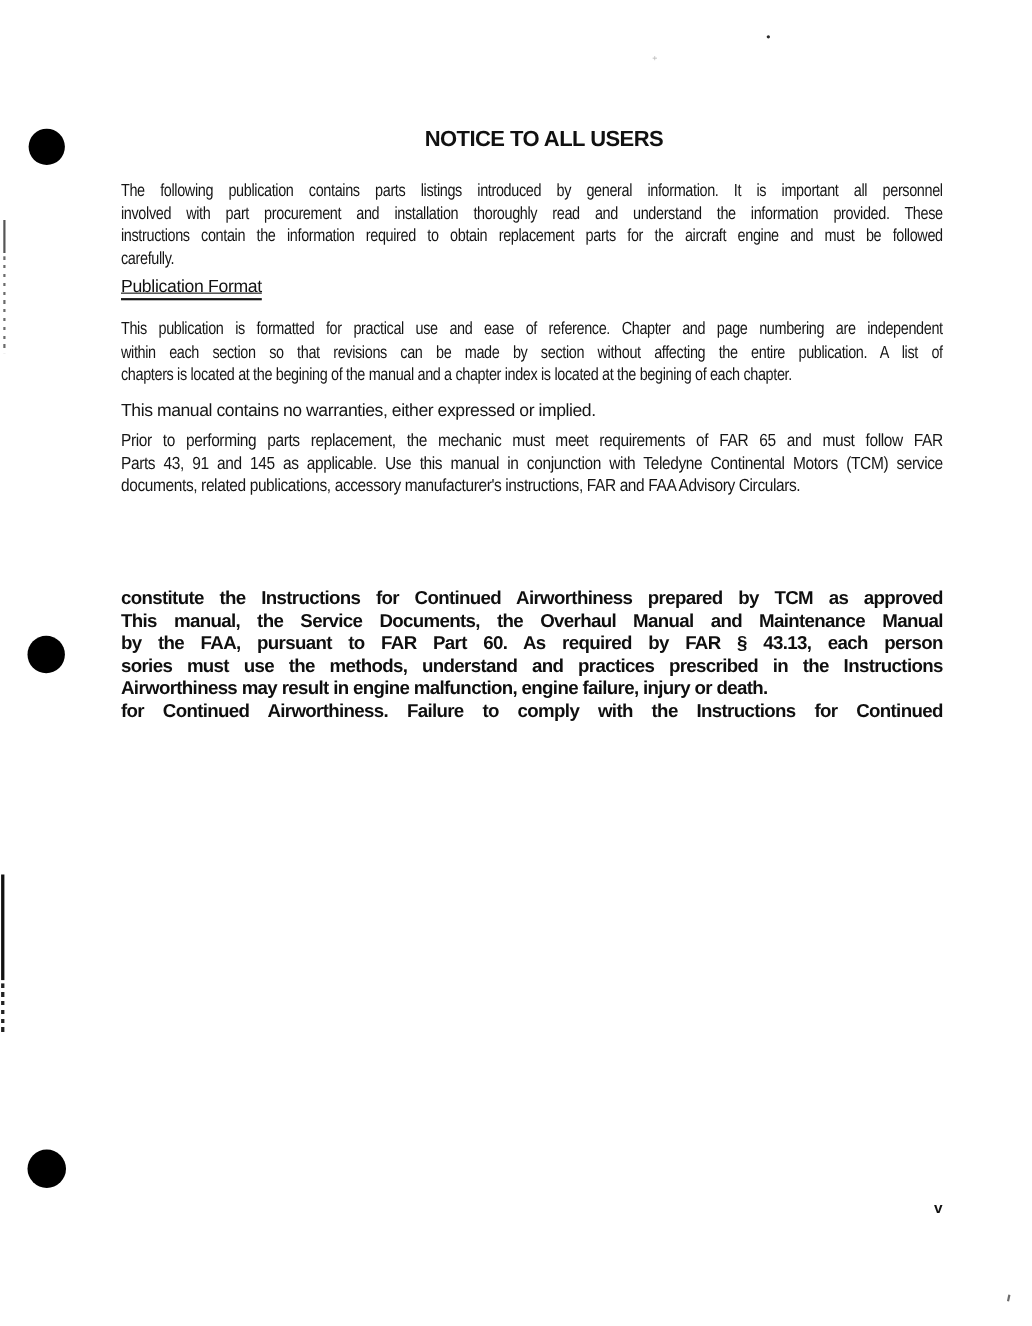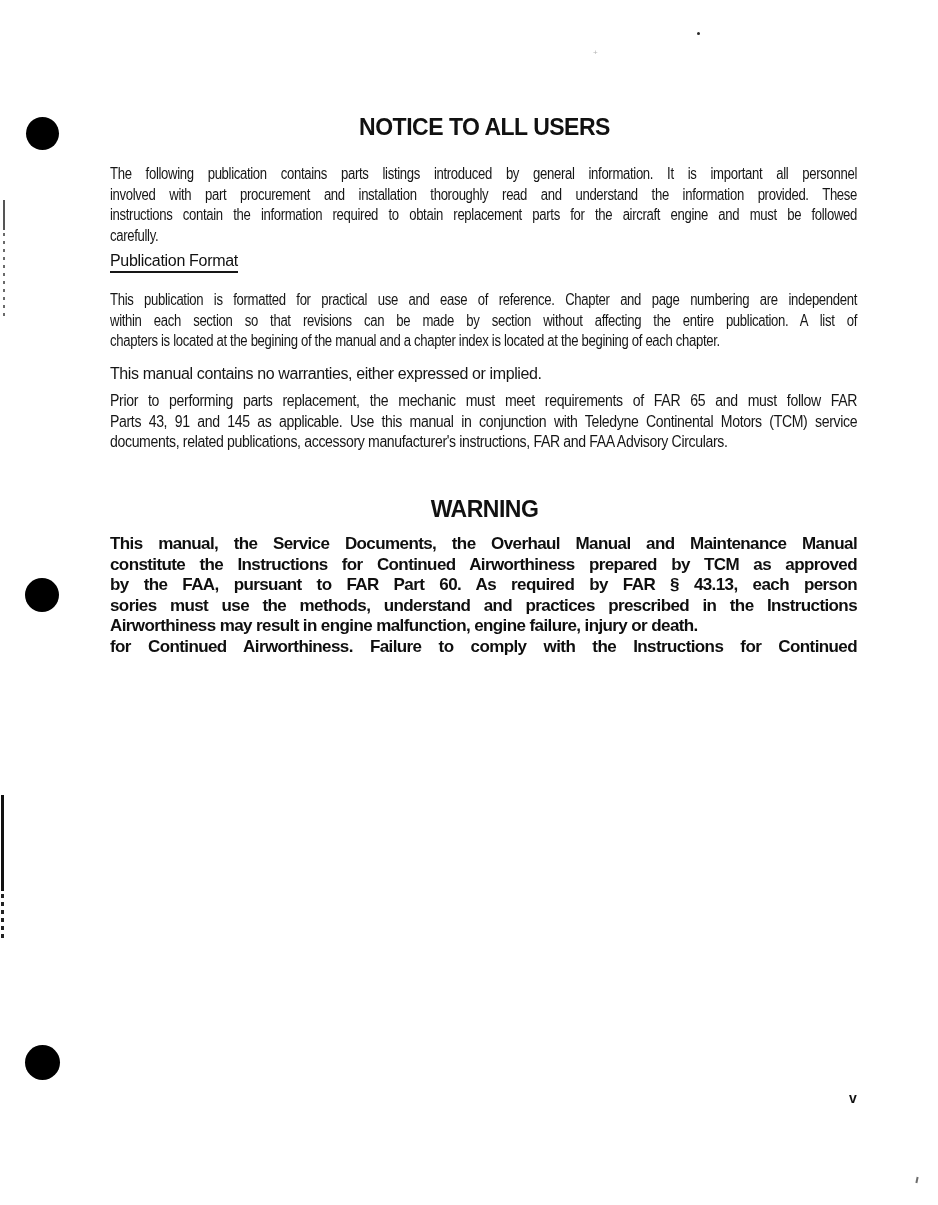--- a/index.html
+++ b/index.html
@@ -41,24 +41,24 @@
   
   .content {
     position: absolute;
     left: 110px;
     top: 0;
     width: 747px;
     height: 100%;
   }
   .doc-title {
     position: absolute;
-    left: 1px;
+    left: 11px;
     width: 747px;
     margin: 0;
-    font-size: 23px;
+    font-size: 20px;
     line-height: 26px;
     font-weight: bold;
     letter-spacing: -0.5px;
     text-align: center;
     color: #111;
   }
   .notice-title  { top: 114px; }
   .warning-title { top: 496px; }
 
   .para {
@@ -94,20 +94,21 @@
   .subheading {
     display: inline-block;
     margin: 0;
     font-size: 16px;
     font-weight: normal;
     letter-spacing: -0.3px;
     line-height: 18px;
     border-bottom: 2px solid #161616;
     padding-bottom: 1px;
     color: #111;
+    text-decoration: underline;
   }
 
   .warning-body { top: 534px; width: 747px; }
   .warning-body .line {
     font-size: 17px;
     line-height: 20.6px;
     font-weight: bold;
     letter-spacing: -0.6px;
     color: #0f0f0f;
   }
@@ -164,25 +165,24 @@
     <div class="para para-warranty natural">
         <div class="line last">This manual contains no warranties, either expressed or implied.</div>
       </div>
 
     <div class="para para-far condense-88">
         <div class="line">Prior to performing parts replacement, the mechanic must meet requirements of FAR 65 and must follow FAR</div>
         <div class="line">Parts 43, 91 and 145 as applicable. Use this manual in conjunction with Teledyne Continental Motors (TCM) service</div>
         <div class="line last">documents, related publications, accessory manufacturer's instructions, FAR and FAA Advisory Circulars.</div>
       </div>
 
-    <h1 class="doc-title warning-title">WARNING</h1>
 
     <div class="para warning-body">
+        <div class="line">constitute the Instructions for Continued Airworthiness prepared by TCM as approved</div>
         <div class="line">This manual, the Service Documents, the Overhaul Manual and Maintenance Manual</div>
-        <div class="line">constitute the Instructions for Continued Airworthiness prepared by TCM as approved</div>
         <div class="line">by the FAA, pursuant to FAR Part 60.  As required by FAR § 43.13, each person</div>
         <div class="line">sories must use the methods, understand and practices prescribed in the Instructions</div>
         <div class="line last">Airworthiness may result in engine malfunction, engine failure, injury or death.</div>
         <div class="line">for Continued Airworthiness.  Failure to comply with the Instructions for Continued</div>
       </div>
 
   </div>
 
   <div class="page-number">v</div>
 

